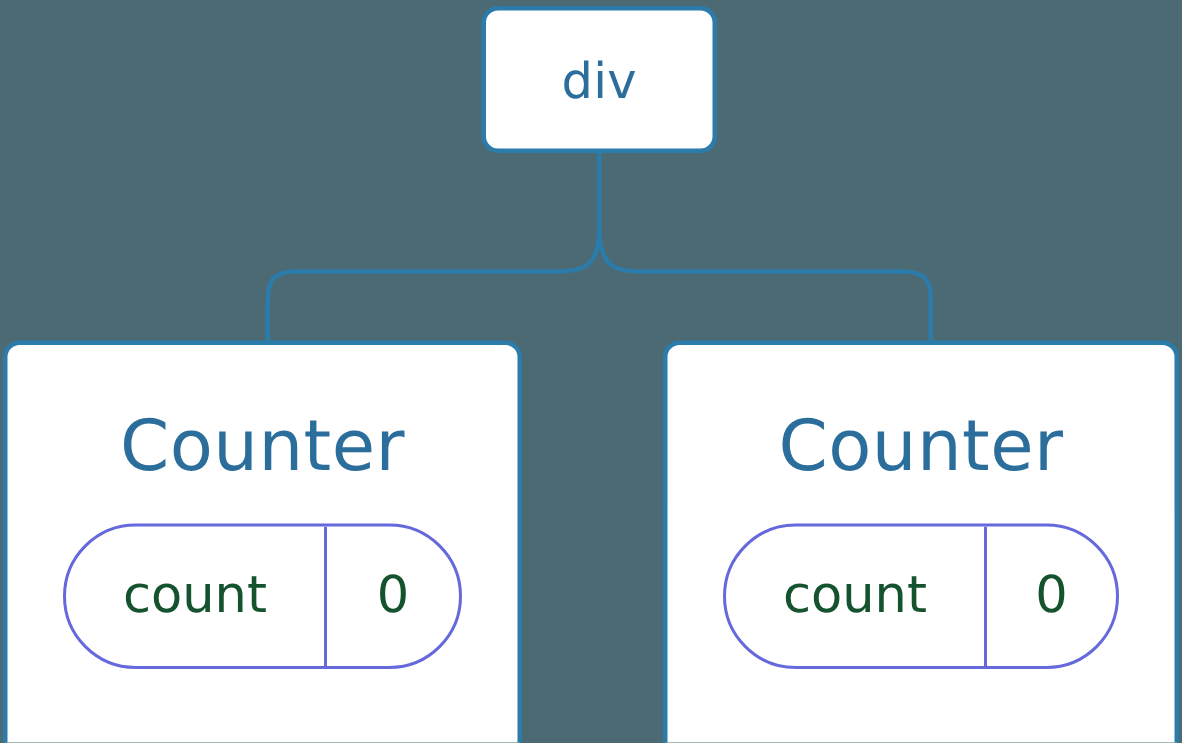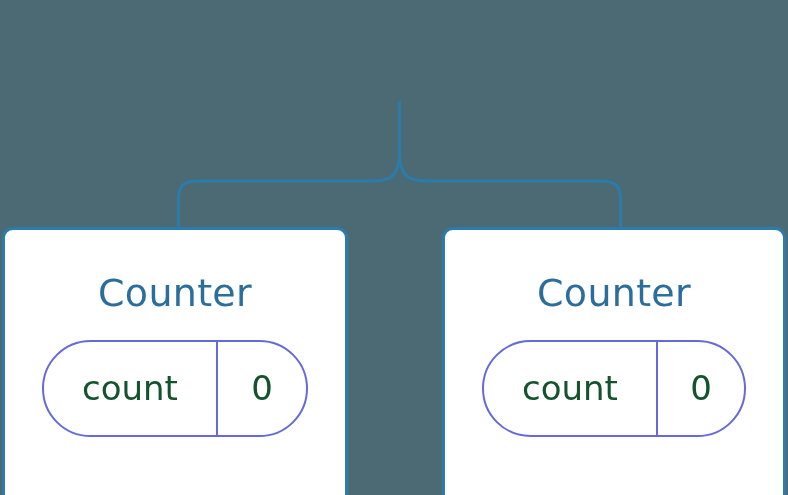--- a/index.html
+++ b/index.html
@@ -67,21 +67,21 @@
   .node--child {
     top: 227px;
     height: 300px;           
     padding-top: 44px;
   }
 
   .node--child.left  { left: 2px;   width: 346px; }
   .node--child.right { left: 442px; width: 344px; }
 
   .node--child .node-title {
-    font-size: 38px;
+    font-size: 47px;
     line-height: 1;
     color: #2c6e9b;
     letter-spacing: 0.3px;
   }
 
   
   .state-pill {
     margin-top: 28px;
     height: 97px;
     border: 2px solid #6569dc;
@@ -124,20 +124,23 @@
 
   <svg id="connectors" viewBox="0 0 788 495" width="788" height="495" fill="none">
 
     <path d="M 399.5 101 L 399.5 152" stroke="#2b7bab" stroke-width="3" stroke-linecap="butt"></path>
 
     <path d="M 399.5 152 C 399.5 178 389 181 371 181 L 198 181 C 183 181 178.5 186 178.5 200 L 178.5 227" stroke="#2b7bab" stroke-width="3" stroke-linecap="butt"></path>
 
     <path d="M 399.5 152 C 399.5 178 410 181 428 181 L 601 181 C 616 181 620.5 186 620.5 200 L 620.5 227" stroke="#2b7bab" stroke-width="3" stroke-linecap="butt"></path>
   </svg>
 
+  <div class="node node--root">
+    <span class="node-title">div</span>
+  </div>
 
   <div class="node node--child left">
     <span class="node-title">Counter</span>
 
     <div class="state-pill">
       <span class="state-key">count</span>
       <span class="state-value">0</span>
     </div>
   </div>
 

